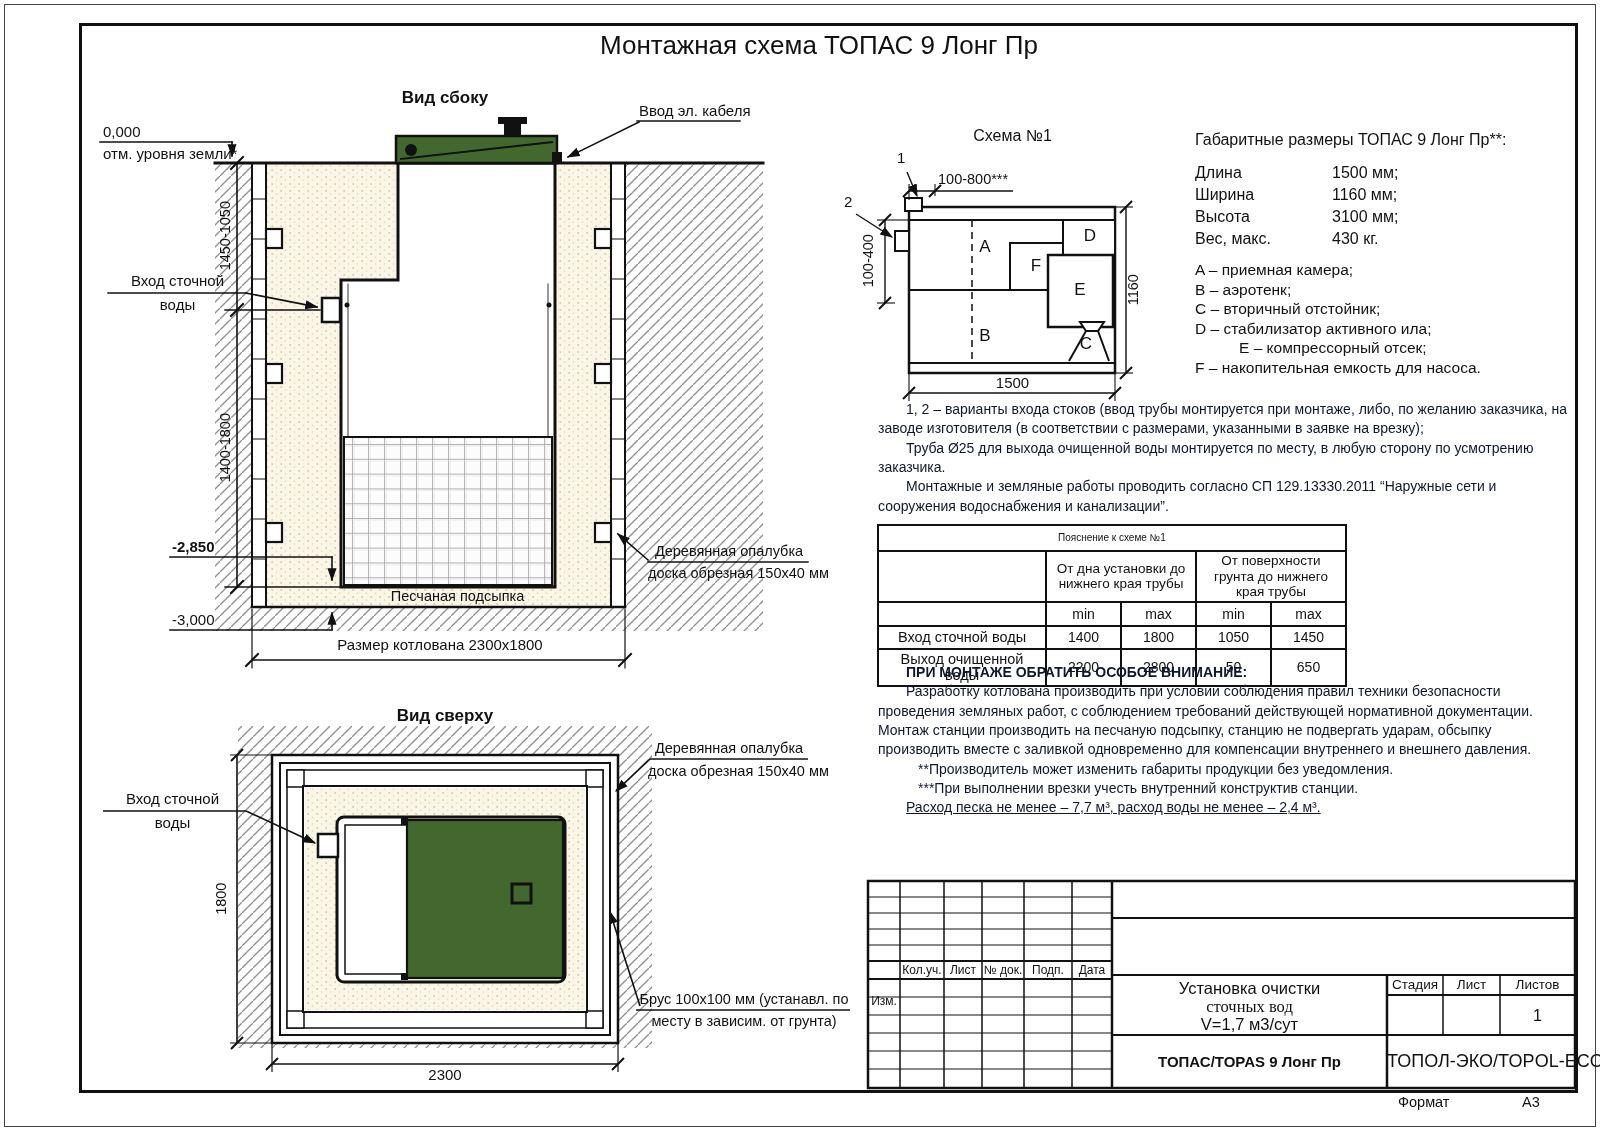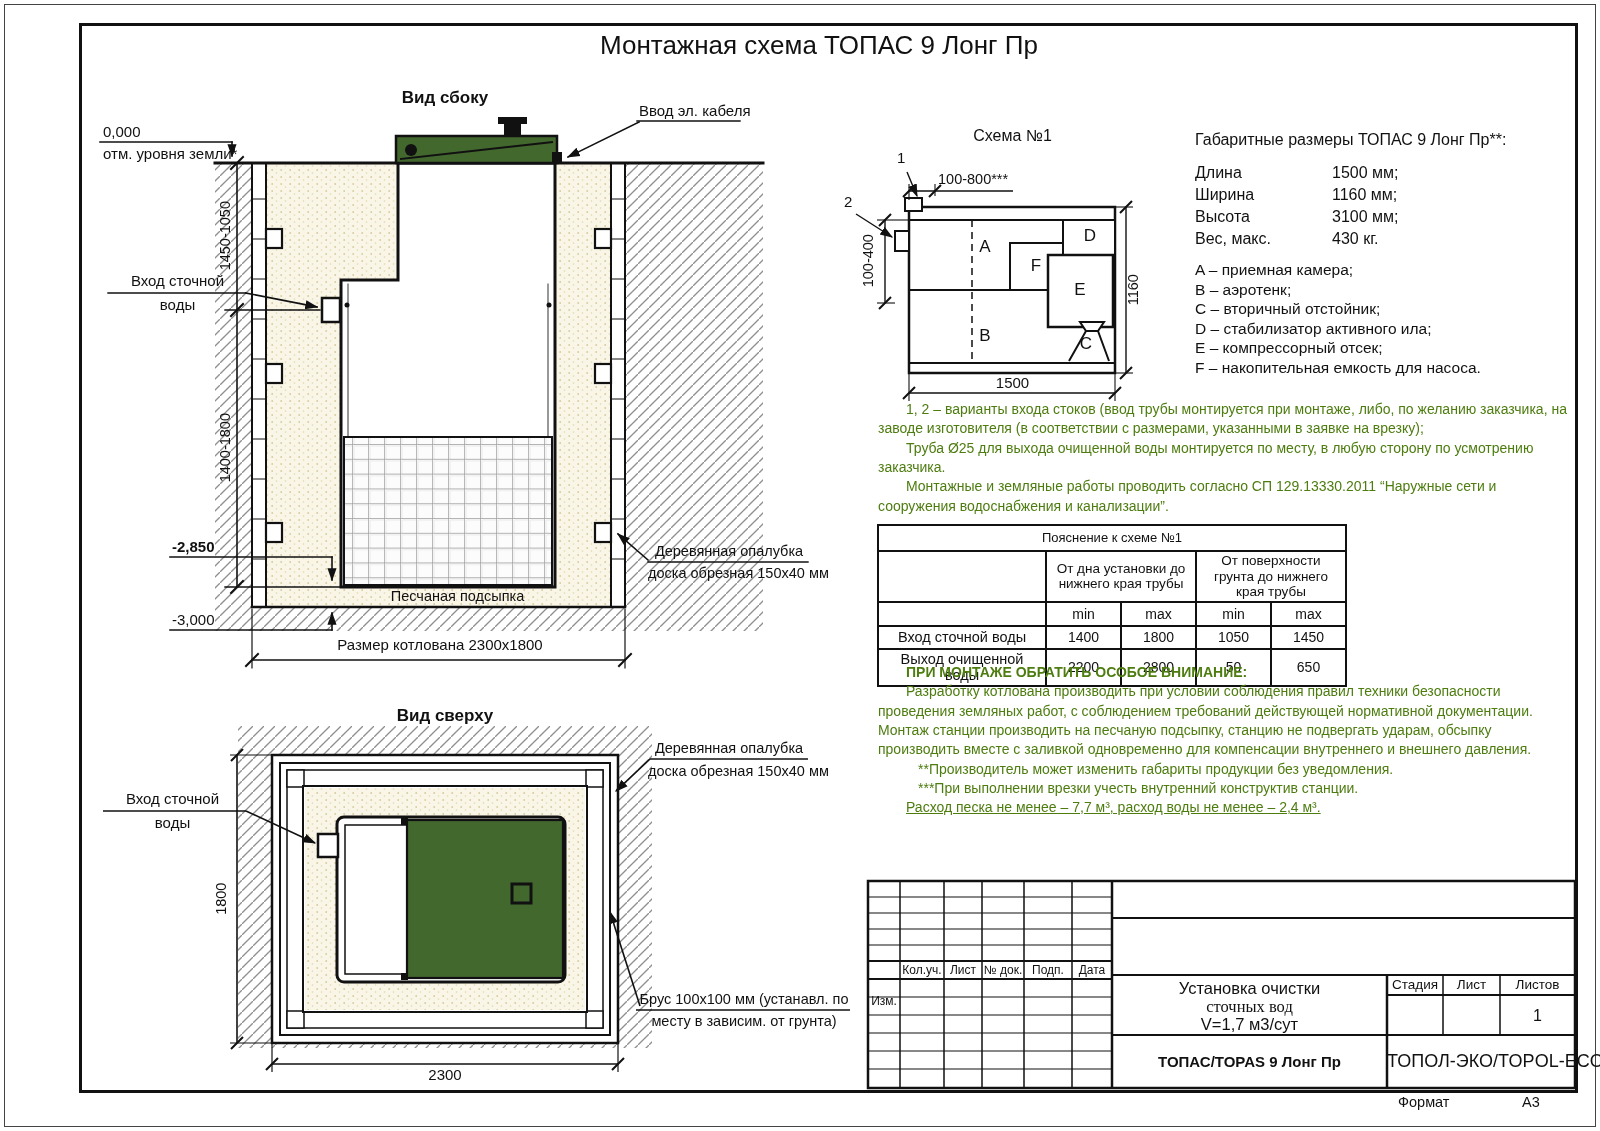--- a/index.html
+++ b/index.html
@@ -5,21 +5,21 @@
   html,body{margin:0;padding:0;background:#e9e9e9;}
   #sheet{position:relative;width:1600px;height:1131px;background:#fff;
          font-family:"Liberation Sans",sans-serif;color:#111;overflow:hidden;}
   .abs{position:absolute;}
   .lbl{position:absolute;font-size:15px;line-height:1.2;white-space:nowrap;color:#111;}
   .c{text-align:center;}
   .b{font-weight:bold;}
   .rot{transform:rotate(-90deg);transform-origin:center;}
   .frame-outer{position:absolute;left:4px;top:4px;width:1590px;height:1121px;border:1.5px solid #444;}
   .frame-inner{position:absolute;left:79px;top:23px;width:1493px;height:1064px;border:3px solid #111;}
-  .para{position:absolute;font-size:14px;line-height:1.38;color:#4d7c0f;}
+  .para{position:absolute;font-size:14px;line-height:1.38;color:#0f172a;}
   .para p{margin:0;text-indent:28px;}
   .para p.gap{}
   table.expl{border-collapse:collapse;border:2.5px solid #111;font-size:14px;table-layout:fixed;}
   table.expl td{border:2px solid #111;text-align:center;vertical-align:middle;padding:1px 3px;line-height:1.15;}
   .u{text-decoration:underline;}
 </style>
 </head>
 <body>
 
 <div id="sheet">
@@ -238,41 +238,41 @@
   <div class="lbl" style="left:1195px;top:185px;font-size:16px;">Ширина</div>
   <div class="lbl" style="left:1332px;top:185px;font-size:16px;">1160 мм;</div>
   <div class="lbl" style="left:1195px;top:207px;font-size:16px;">Высота</div>
   <div class="lbl" style="left:1332px;top:207px;font-size:16px;">3100 мм;</div>
   <div class="lbl" style="left:1195px;top:229px;font-size:16px;">Вес, макс.</div>
   <div class="lbl" style="left:1332px;top:229px;font-size:16px;">430 кг.</div>
   <div class="lbl" style="left:1195px;top:261px;font-size:15.5px;">A – приемная камера;</div>
   <div class="lbl" style="left:1195px;top:281px;font-size:15.5px;">B – аэротенк;</div>
   <div class="lbl" style="left:1195px;top:300px;font-size:15.5px;">C – вторичный отстойник;</div>
   <div class="lbl" style="left:1195px;top:320px;font-size:15.5px;">D – стабилизатор активного ила;</div>
-  <div class="lbl" style="left:1195px;top:339px;font-size:15.5px;">E – компрессорный отсек;</div>
+  <div class="lbl" style="left:1239px;top:339px;font-size:15.5px;">E – компрессорный отсек;</div>
   <div class="lbl" style="left:1195px;top:359px;font-size:15.5px;">F – накопительная емкость для насоса.</div>
 
   <div class="para" style="left:878px;top:400px;width:690px;">
     <p>1, 2 – варианты входа  стоков (ввод трубы монтируется при монтаже, либо, по желанию заказчика, на заводе изготовителя (в соответствии с размерами, указанными в заявке на врезку);</p>
     <p>Труба Ø25 для выхода очищенной воды монтируется по месту, в любую сторону по усмотрению заказчика.</p>
     <p class="gap">Монтажные и земляные работы проводить согласно СП 129.13330.2011 “Наружные сети и сооружения водоснабжения и канализации”.</p>
   </div>
 
   <div class="abs" style="left:877px;top:524px;">
     <table class="expl">
       <colgroup>
           <col style="width:168px">
           <col style="width:75px">
           <col style="width:75px">
           <col style="width:75px">
           <col style="width:75px">
         </colgroup>
       <tbody>
           <tr>
-            <td colspan="5" style="height:22px;font-size:13px;">Пояснение к схеме №1</td>
+            <td colspan="5" style="height:22px;font-size:10px;">Пояснение к схеме №1</td>
           </tr>
       <tr>
         <td style="height:44px;"></td>
         <td colspan="2" style="font-size:13.5px;">От дна установки до нижнего края трубы</td>
         <td colspan="2" style="font-size:13.5px;">От поверхности грунта до нижнего края трубы</td>
       </tr>
       <tr>
         <td style="height:20px;"></td>
         <td>min</td>
         <td>max</td>

